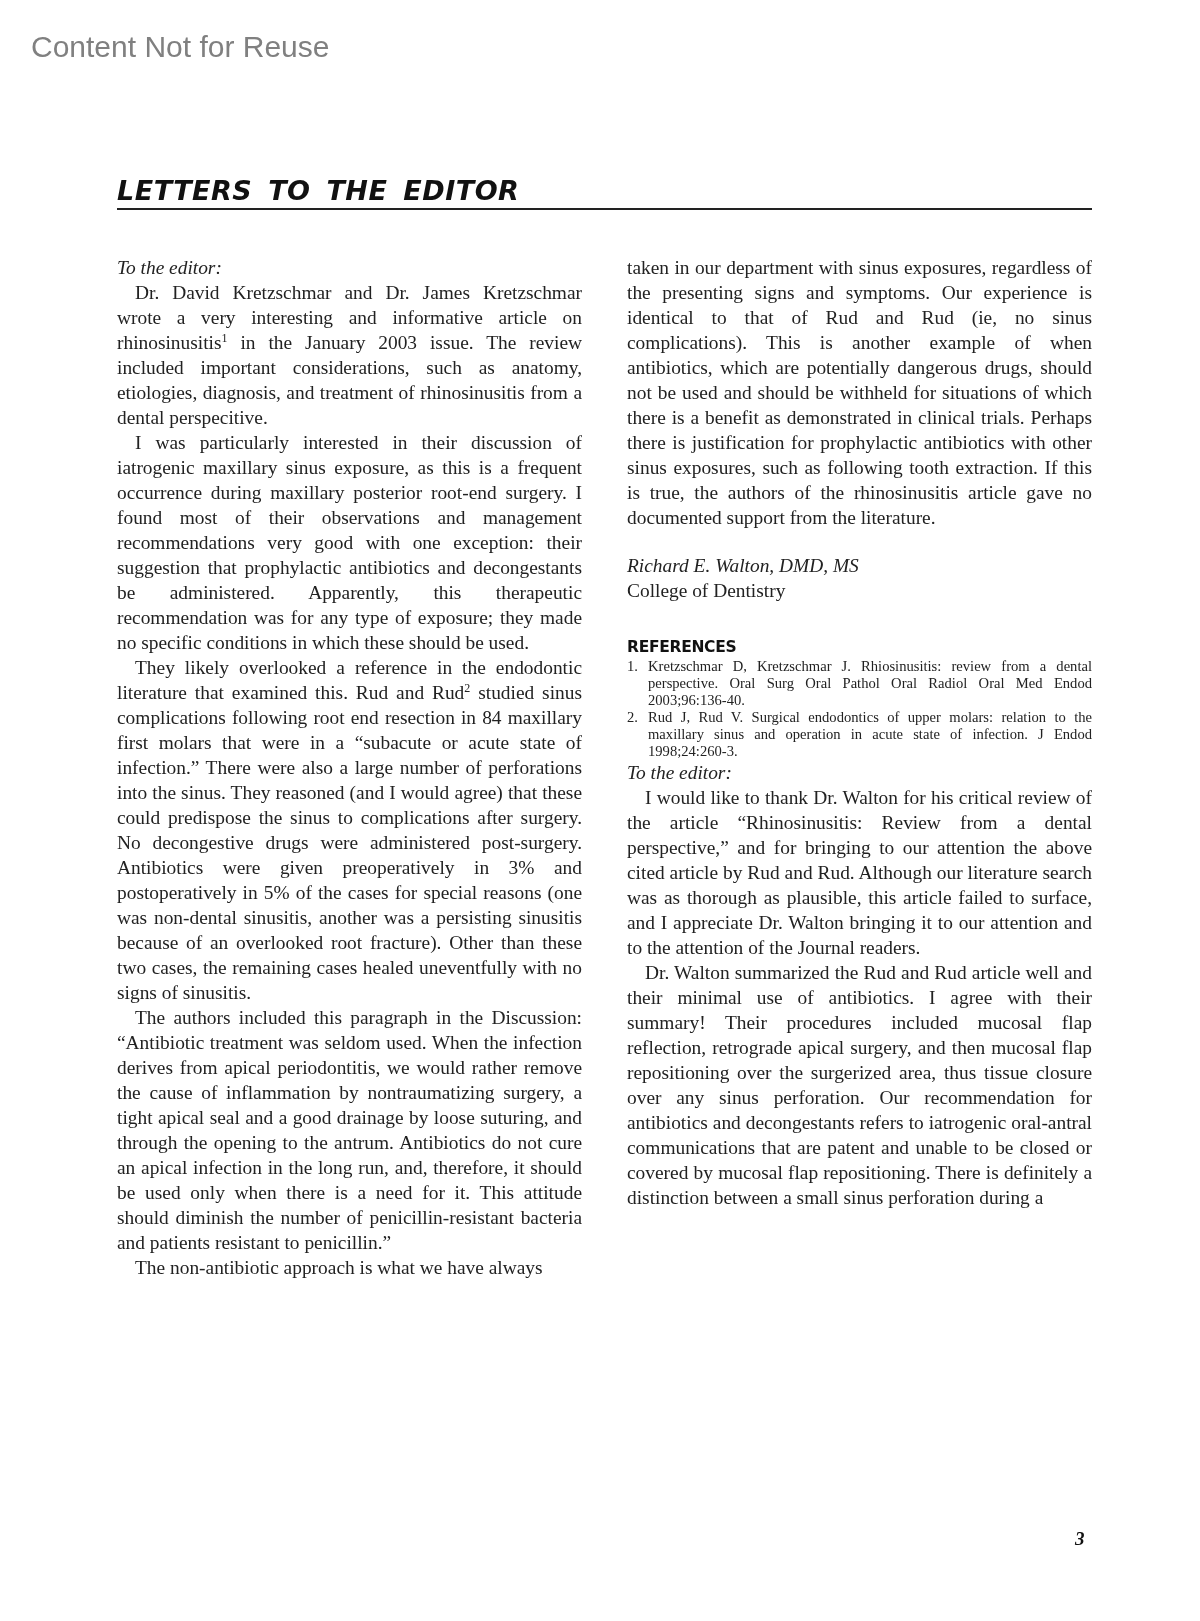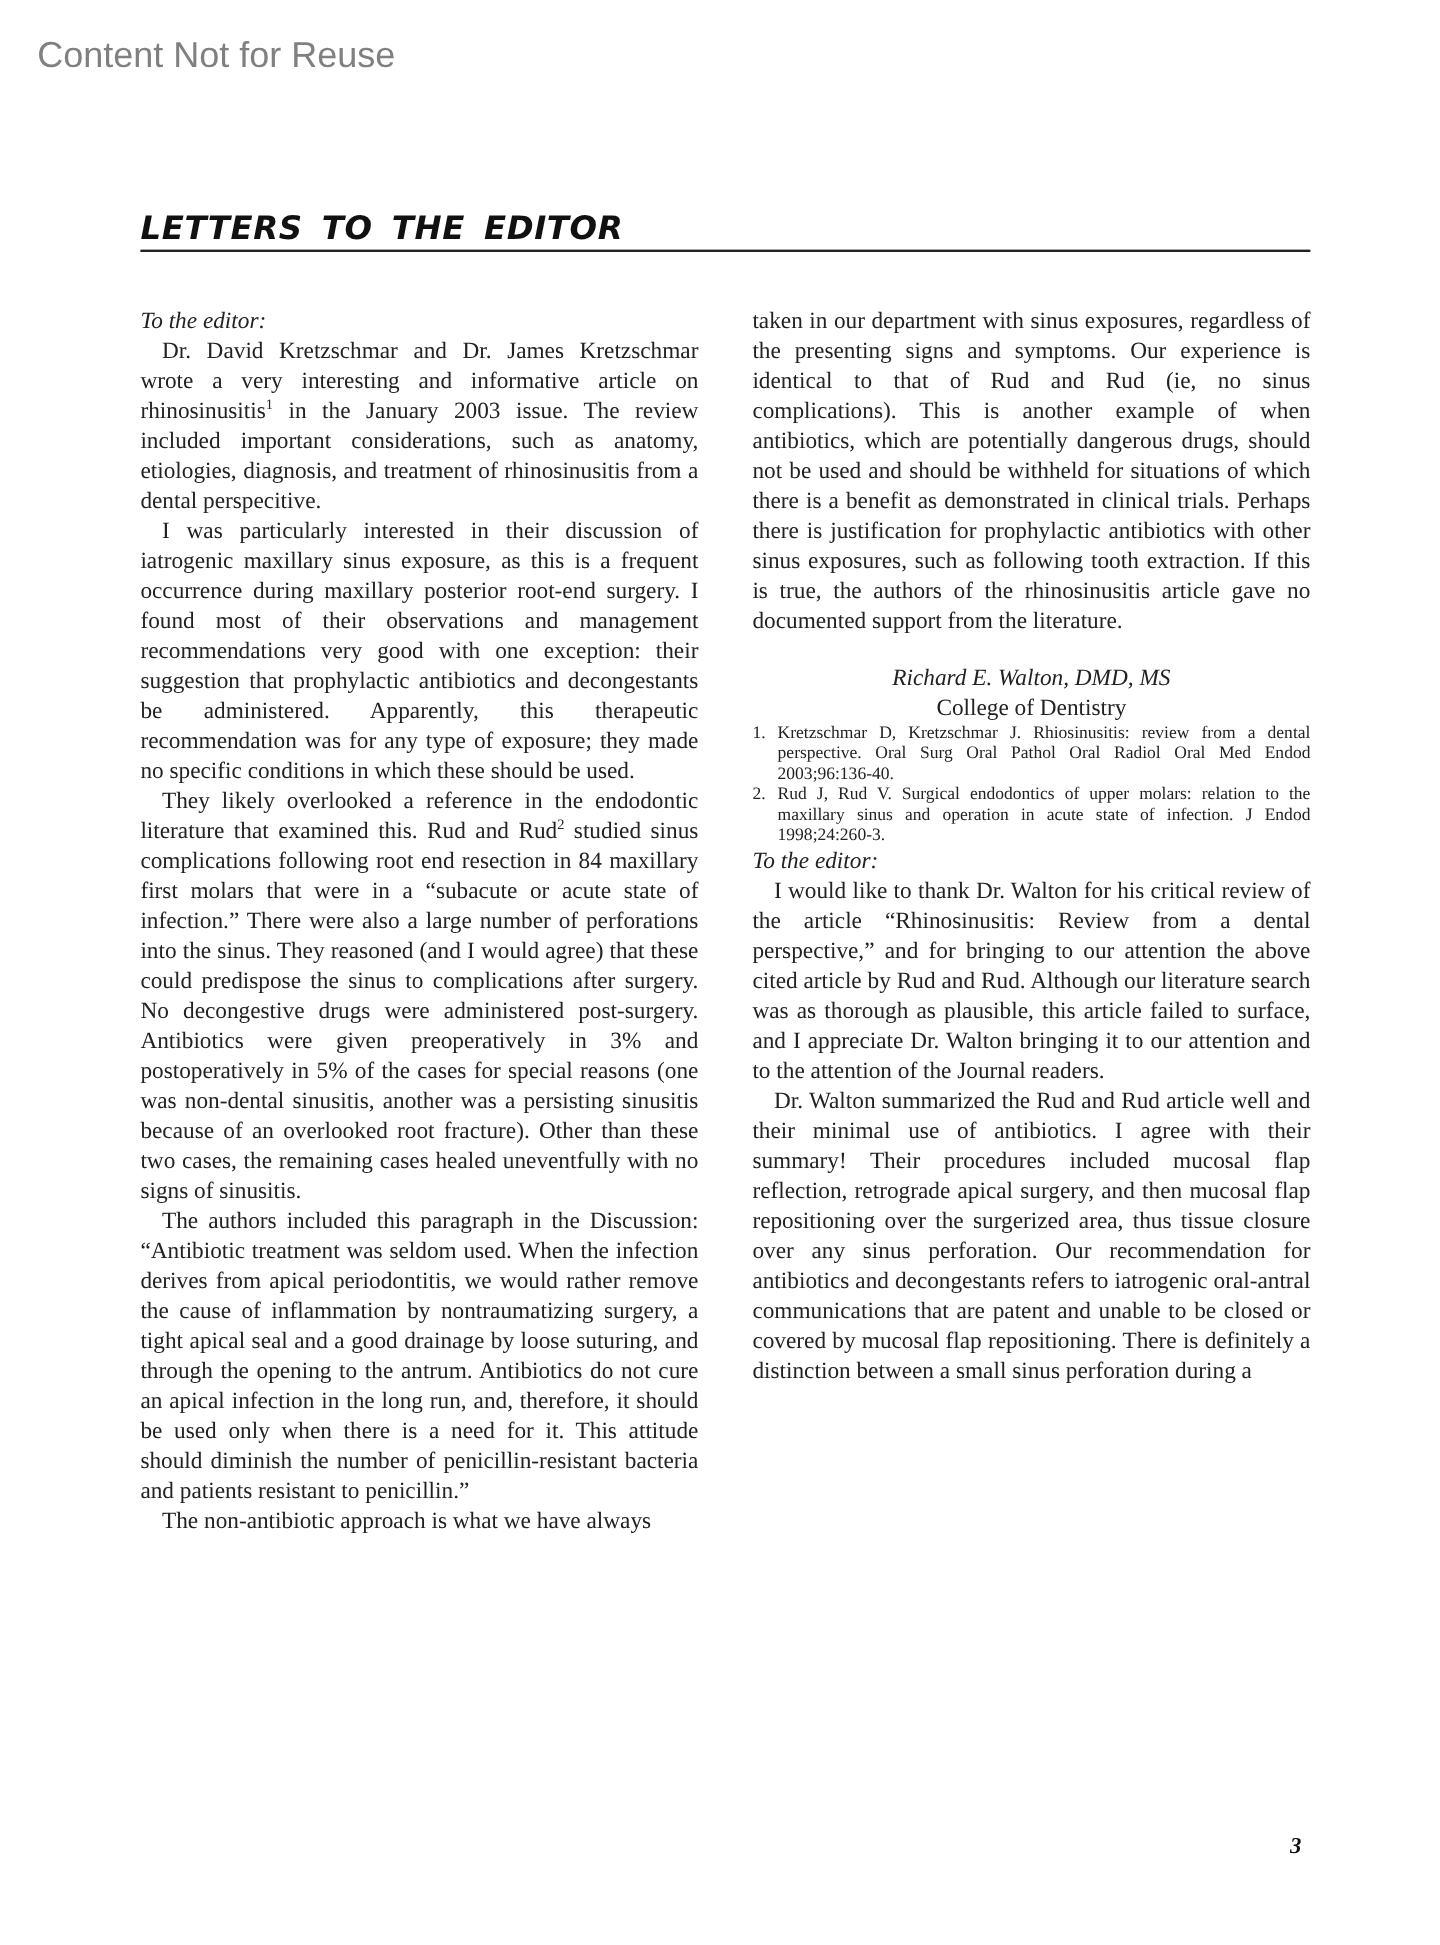--- a/index.html
+++ b/index.html
@@ -24,21 +24,21 @@
     .col-left { left: 117px; }
     .col-right { left: 627px; }
     .article-title {
       font-family: "Liberation Serif", serif; font-weight: bold; font-size: 29px; line-height: 33px;
       color: #111; margin: 0 0 62px 0; text-align: left;
     }
     .salutation { font-style: italic; margin: 0; }
     .para { margin: 0; text-indent: 18px; }
     .para-noindent { margin: 0; }
     sup { font-size: 12px; line-height: 0; vertical-align: super; }
-    .signature { margin-top: 23px; text-align: center; }
+    .signature { margin-top: 23px; text-align: left; }
     .sig-name { font-style: italic; }
     .refs-heading {
       margin-top: 33px; font-family: "DejaVu Sans", sans-serif; font-weight: bold;
       font-size: 15.5px; line-height: 22px; color: #111; letter-spacing: -0.3px;
     }
     .ref-list { margin: 0; padding: 0; list-style: none; }
     .ref-item {
       position: relative; padding-left: 21px; font-size: 14.6px; line-height: 17px;
       text-align: justify;
     }
@@ -70,20 +70,21 @@
 </div>
 
 <div class="col col-right">
   <p class="para-noindent">taken in our department with sinus exposures, regardless of the presenting signs and symptoms. Our experience is identical to that of Rud and Rud (ie, no sinus complications). This is another example of when antibiotics, which are potentially dangerous drugs, should not be used and should be withheld for situations of which there is a benefit as demonstrated in clinical trials. Perhaps there is justification for prophylactic antibiotics with other sinus exposures, such as following tooth extraction. If this is true, the authors of the rhinosinusitis article gave no documented support from the literature.</p>
 
   <div class="signature">
     <div class="sig-name">Richard E. Walton, DMD, MS</div>
     <div>College of Dentistry</div>
   </div>
 
+  <div class="refs-heading">REFERENCES</div>
   <ul class="ref-list">
     <li class="ref-item">
       <span class="ref-num">1.</span>
       <span>Kretzschmar D, Kretzschmar J. Rhiosinusitis: review from a dental perspective. Oral Surg Oral Pathol Oral Radiol Oral Med Endod 2003;96:136-40.</span>
     </li>
     <li class="ref-item">
       <span class="ref-num">2.</span>
       <span>Rud J, Rud V. Surgical endodontics of upper molars: relation to the maxillary sinus and operation in acute state of infection. J Endod 1998;24:260-3.</span>
     </li>
   </ul>

